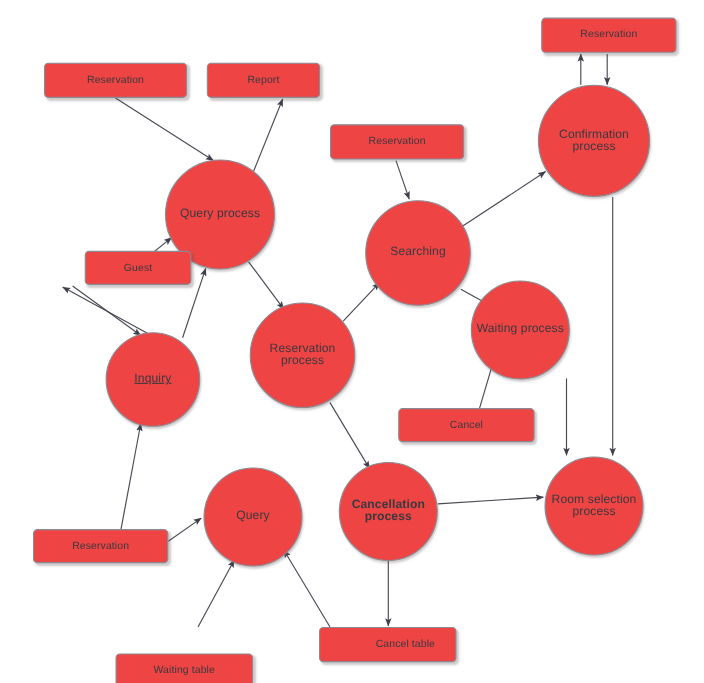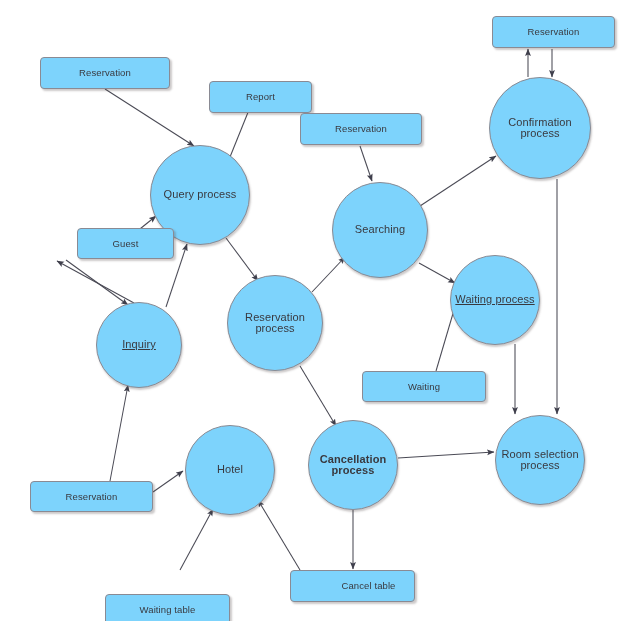--- a/index.html
+++ b/index.html
@@ -2,21 +2,21 @@
 <html><head>
 <meta charset="utf-8">
 <style>
   html,body{margin:0;padding:0;background:#ffffff;}
   body{width:640px;height:621px;overflow:hidden;
        font-family:"Liberation Sans","DejaVu Sans",sans-serif;}
   #diagram-root{position:relative;width:640px;height:621px;background:#fff;}
   svg#edge-layer{position:absolute;left:0;top:0;width:640px;height:621px;}
   .node{position:absolute;box-sizing:border-box;display:flex;align-items:center;
         justify-content:center;text-align:center;color:#39393f;
-        background:#7dd3fc;border:1.2px solid #8a8a93;}
+        background:#ef4444;border:1.2px solid #8a8a93;}
   .node-process{border-radius:50%;box-shadow:1px 2px 2px rgba(90,80,80,.30);}
   .node-store{border-radius:4px;box-shadow:2px 2px 2px rgba(90,80,80,.30);}
   .node-label{font-size:11px;line-height:11.5px;letter-spacing:.1px;
               padding:0 4px;pointer-events:none;}
   .node-store .node-label{font-size:9.5px;}
 </style>
 </head>
 <body>
 
 <div id="diagram-root">
@@ -63,49 +63,49 @@
       </div>
       <div class="node node-process" style="left: 227px; top: 275px; width: 96px; height: 96px;">
         <span class="node-label">Reservation<br>process</span>
       </div>
       <div class="node node-process" style="left: 332px; top: 182px; width: 96px; height: 96px;">
         <span class="node-label">Searching</span>
       </div>
       <div class="node node-process" style="left: 489px; top: 77px; width: 102px; height: 102px;">
         <span class="node-label">Confirmation<br>process</span>
       </div>
-      <div class="node node-process" style="left: 450px; top: 255px; width: 90px; height: 90px; text-decoration: underline;">
+      <div class="node node-process" style="left: 428px; top: 255px; width: 90px; height: 90px;">
         <span class="node-label">Waiting process</span>
       </div>
       <div class="node node-process" style="left: 495px; top: 415px; width: 90px; height: 90px;">
         <span class="node-label">Room selection<br>process</span>
       </div>
       <div class="node node-process" style="left: 308px; top: 420px; width: 90px; height: 90px; font-weight: bold;">
         <span class="node-label">Cancellation<br>process</span>
       </div>
       <div class="node node-process" style="left: 185px; top: 425px; width: 90px; height: 90px;">
-        <span class="node-label">Hotel</span>
+        <span class="node-label">Query</span>
       </div>
       <div class="node node-store" style="left: 40px; top: 57px; width: 130px; height: 32px;">
         <span class="node-label">Reservation</span>
       </div>
-      <div class="node node-store" style="left: 209px; top: 57px; width: 103px; height: 32px; margin-top: 24px;">
+      <div class="node node-store" style="left: 188px; top: 57px; width: 103px; height: 32px;">
         <span class="node-label">Report</span>
       </div>
       <div class="node node-store" style="left: 492px; top: 16px; width: 123px; height: 32px;">
         <span class="node-label">Reservation</span>
       </div>
       <div class="node node-store" style="left: 300px; top: 113px; width: 122px; height: 32px;">
         <span class="node-label">Reservation</span>
       </div>
       <div class="node node-store" style="left: 33px; top: 228px; width: 97px; height: 31px; margin-left: 44px;">
         <span class="node-label">Guest</span>
       </div>
       <div class="node node-store" style="left: 362px; top: 371px; width: 124px; height: 31px;">
-        <span class="node-label">Waiting</span>
+        <span class="node-label">Cancel</span>
       </div>
       <div class="node node-store" style="left: 30px; top: 481px; width: 123px; height: 31px;">
         <span class="node-label">Reservation</span>
       </div>
       <div class="node node-store" style="left: 105px; top: 570px; width: 125px; height: 32px; margin-top: 24px;">
         <span class="node-label">Waiting table</span>
       </div>
       <div class="node node-store" style="left: 290px; top: 570px; width: 125px; height: 32px; padding-left: 32px;">
         <span class="node-label">Cancel table</span>
       </div>

